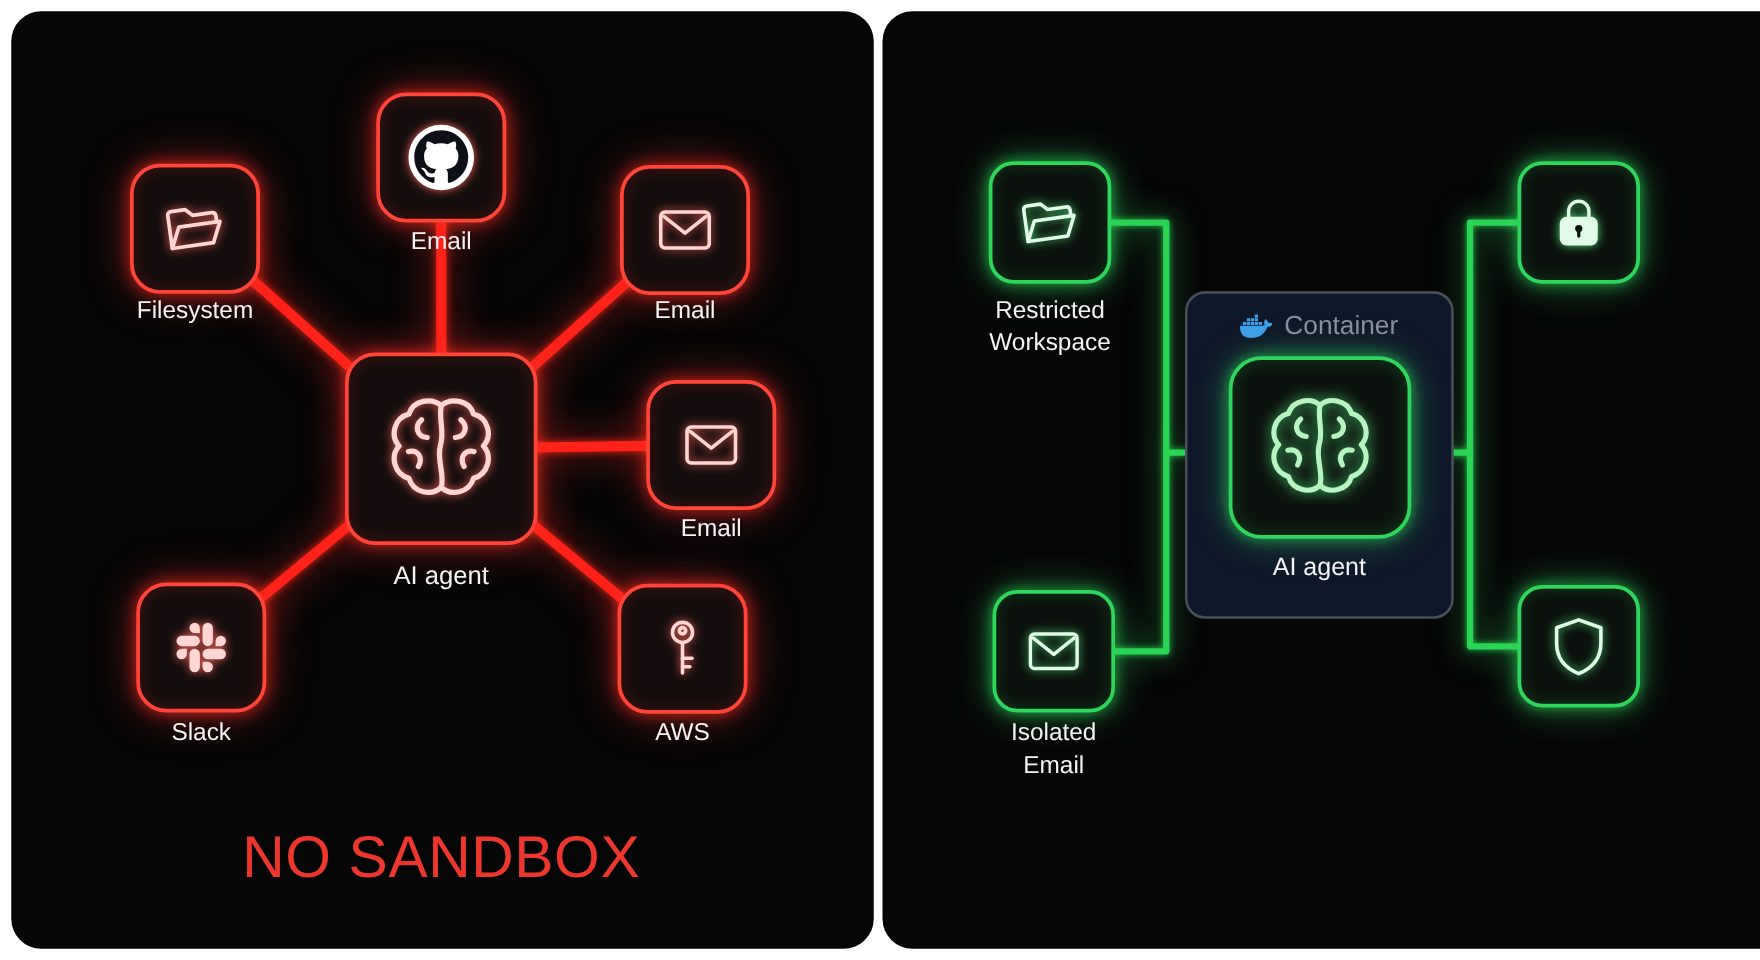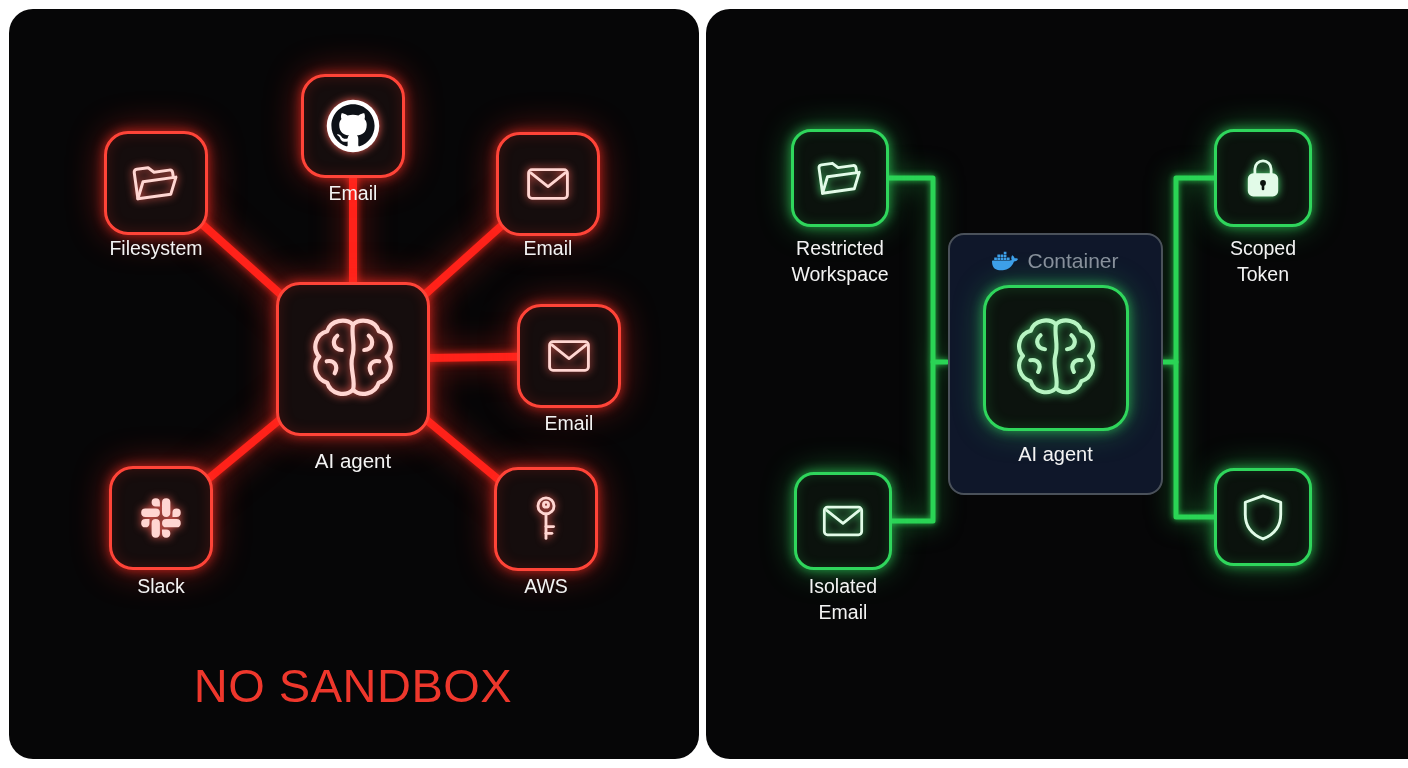--- a/index.html
+++ b/index.html
@@ -163,21 +163,20 @@
     <div class="node green sat-g" style="left:557px; top:169px;">
       <svg viewBox="0 0 64 64" width="52" height="52">
         <g stroke="currentColor" stroke-width="3.4" fill="none" stroke-linecap="round">
           <path d="M22 28 v-7 a10 10 0 0 1 20 0 v7"></path>
           <rect x="15" y="28" width="34" height="25" rx="5" fill="currentColor"></rect>
         </g>
         <circle cx="32" cy="38" r="3.6" fill="#0a140d"></circle>
         <rect x="30.4" y="40" width="3.2" height="7" rx="1.6" fill="#0a140d"></rect>
       </svg>
     </div>
-    <div class="nlabel" style="left:557px; top:253px; width:110px;">Scoped Token</div>
 
     <div class="node green sat-g" style="left:137px; top:512px;">
       <svg viewBox="0 0 64 64" width="52" height="52">
         <g fill="none" stroke="currentColor" stroke-width="3.4" stroke-linejoin="round" stroke-linecap="round">
           <rect x="9" y="15" width="46" height="34" rx="4"></rect>
           <path d="M12 19 L32 35 L52 19"></path>
         </g>
       </svg>
     </div>
     <div class="nlabel" style="left:137px; top:591px; width:110px;">Isolated Email</div>

